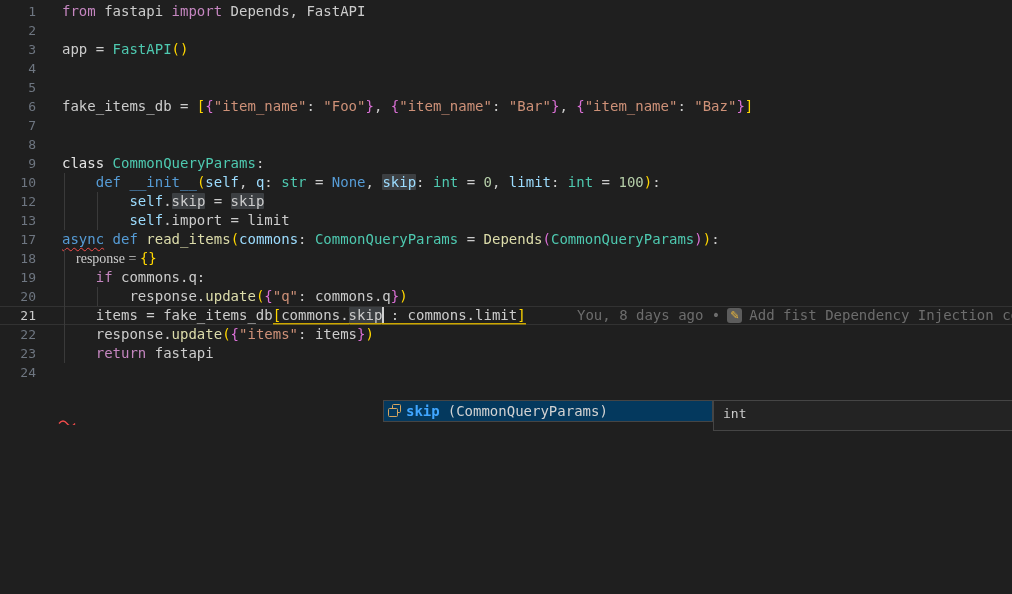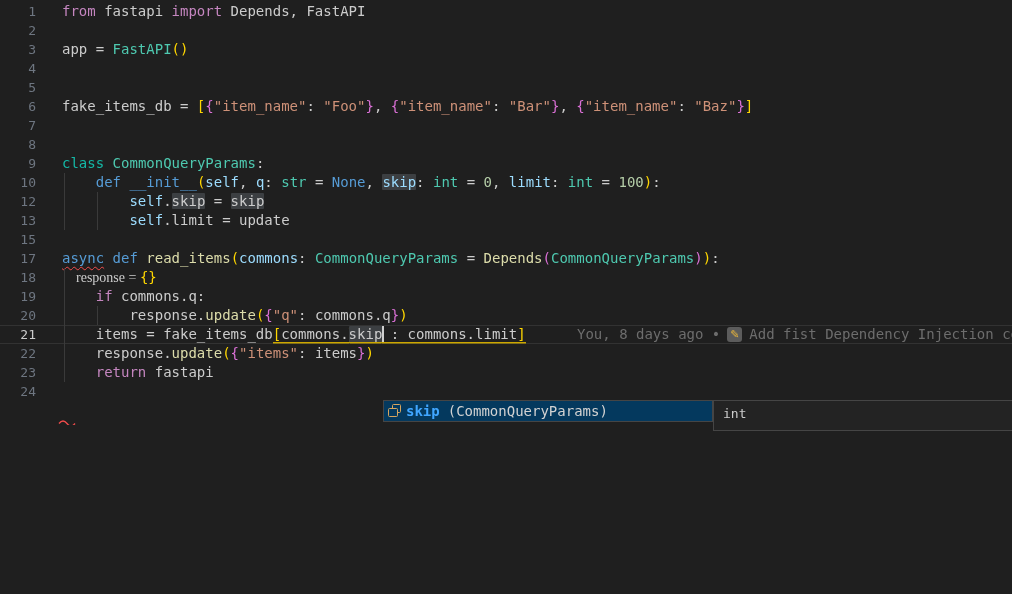--- a/index.html
+++ b/index.html
@@ -45,25 +45,24 @@
 
   <div class="editor" id="editor">
       <div class="line"><span class="ln">1</span><span class="code"><span class="seg" style="color: rgb(197, 134, 192);">from</span><span class="seg" style="color: rgb(204, 204, 204);"> fastapi </span><span class="seg" style="color: rgb(197, 134, 192);">import</span><span class="seg" style="color: rgb(204, 204, 204);"> Depends, FastAPI</span></span></div>
       <div class="line"><span class="ln">2</span><span class="code"></span></div>
       <div class="line"><span class="ln">3</span><span class="code"><span class="seg" style="color: rgb(204, 204, 204);">app = </span><span class="seg" style="color: rgb(78, 201, 176);">FastAPI</span><span class="seg" style="color: rgb(255, 215, 0);">()</span></span></div>
       <div class="line"><span class="ln">4</span><span class="code"></span></div>
       <div class="line"><span class="ln">5</span><span class="code"></span></div>
       <div class="line"><span class="ln">6</span><span class="code"><span class="seg" style="color: rgb(204, 204, 204);">fake_items_db = </span><span class="seg" style="color: rgb(255, 215, 0);">[</span><span class="seg" style="color: rgb(218, 112, 214);">{</span><span class="seg" style="color: rgb(206, 145, 120);">"item_name"</span><span class="seg" style="color: rgb(204, 204, 204);">: </span><span class="seg" style="color: rgb(206, 145, 120);">"Foo"</span><span class="seg" style="color: rgb(218, 112, 214);">}</span><span class="seg" style="color: rgb(204, 204, 204);">, </span><span class="seg" style="color: rgb(218, 112, 214);">{</span><span class="seg" style="color: rgb(206, 145, 120);">"item_name"</span><span class="seg" style="color: rgb(204, 204, 204);">: </span><span class="seg" style="color: rgb(206, 145, 120);">"Bar"</span><span class="seg" style="color: rgb(218, 112, 214);">}</span><span class="seg" style="color: rgb(204, 204, 204);">, </span><span class="seg" style="color: rgb(218, 112, 214);">{</span><span class="seg" style="color: rgb(206, 145, 120);">"item_name"</span><span class="seg" style="color: rgb(204, 204, 204);">: </span><span class="seg" style="color: rgb(206, 145, 120);">"Baz"</span><span class="seg" style="color: rgb(218, 112, 214);">}</span><span class="seg" style="color: rgb(255, 215, 0);">]</span></span></div>
       <div class="line"><span class="ln">7</span><span class="code"></span></div>
       <div class="line"><span class="ln">8</span><span class="code"></span></div>
-      <div class="line"><span class="ln">9</span><span class="code"><span class="seg" style="color: #14b8a6;">class</span><span class="seg" style="color: rgb(204, 204, 204);"> </span><span class="seg" style="color: rgb(78, 201, 176);">CommonQueryParams</span><span class="seg" style="color: rgb(204, 204, 204);">:</span></span></div>
+      <div class="line"><span class="ln">9</span><span class="code"><span class="seg" style="color: #e5e5e5;">class</span><span class="seg" style="color: rgb(204, 204, 204);"> </span><span class="seg" style="color: rgb(78, 201, 176);">CommonQueryParams</span><span class="seg" style="color: rgb(204, 204, 204);">:</span></span></div>
       <div class="line"><span class="ln">10</span><span class="code"><span class="guide g1"></span><span class="seg" style="color: rgb(204, 204, 204);">    </span><span class="seg" style="color: rgb(86, 156, 214);">def</span><span class="seg" style="color: rgb(204, 204, 204);"> </span><span class="seg" style="color: rgb(86, 156, 214);">__init__</span><span class="seg" style="color: rgb(255, 215, 0);">(</span><span class="seg" style="color: rgb(156, 220, 254);">self</span><span class="seg" style="color: rgb(204, 204, 204);">, </span><span class="seg" style="color: rgb(156, 220, 254);">q</span><span class="seg" style="color: rgb(204, 204, 204);">: </span><span class="seg" style="color: rgb(78, 201, 176);">str</span><span class="seg" style="color: rgb(204, 204, 204);"> = </span><span class="seg" style="color: rgb(86, 156, 214);">None</span><span class="seg" style="color: rgb(204, 204, 204);">, </span><span class="seg hl" style="color: rgb(156, 220, 254);">skip</span><span class="seg" style="color: rgb(204, 204, 204);">: </span><span class="seg" style="color: rgb(78, 201, 176);">int</span><span class="seg" style="color: rgb(204, 204, 204);"> = </span><span class="seg" style="color: rgb(181, 206, 168);">0</span><span class="seg" style="color: rgb(204, 204, 204);">, </span><span class="seg" style="color: rgb(156, 220, 254);">limit</span><span class="seg" style="color: rgb(204, 204, 204);">: </span><span class="seg" style="color: rgb(78, 201, 176);">int</span><span class="seg" style="color: rgb(204, 204, 204);"> = </span><span class="seg" style="color: rgb(181, 206, 168);">100</span><span class="seg" style="color: rgb(255, 215, 0);">)</span><span class="seg" style="color: rgb(204, 204, 204);">:</span></span></div>
       <div class="line"><span class="ln">12</span><span class="code"><span class="guide g1"></span><span class="guide g2"></span><span class="seg" style="color: rgb(204, 204, 204);">        </span><span class="seg" style="color: rgb(156, 220, 254);">self</span><span class="seg" style="color: rgb(204, 204, 204);">.</span><span class="seg hl" style="color: rgb(204, 204, 204);">skip</span><span class="seg" style="color: rgb(204, 204, 204);"> = </span><span class="seg hl" style="color: rgb(204, 204, 204);">skip</span></span></div>
-      <div class="line"><span class="ln">13</span><span class="code"><span class="guide g1"></span><span class="guide g2"></span><span class="seg" style="color: rgb(204, 204, 204);">        </span><span class="seg" style="color: rgb(156, 220, 254);">self</span><span class="seg" style="color: rgb(204, 204, 204);">.limit = update</span></span></div>
-      <div class="line"><span class="ln">15</span><span class="code"></span></div>
+      <div class="line"><span class="ln">13</span><span class="code"><span class="guide g1"></span><span class="guide g2"></span><span class="seg" style="color: rgb(204, 204, 204);">        </span><span class="seg" style="color: rgb(156, 220, 254);">self</span><span class="seg" style="color: rgb(204, 204, 204);">.import = limit</span></span></div>
       <div class="line"><span class="ln">17</span><span class="code"><span class="seg sq" style="color: rgb(86, 156, 214);">async</span><span class="seg" style="color: rgb(204, 204, 204);"> </span><span class="seg" style="color: rgb(86, 156, 214);">def</span><span class="seg" style="color: rgb(204, 204, 204);"> </span><span class="seg" style="color: rgb(220, 220, 170);">read_items</span><span class="seg" style="color: rgb(255, 215, 0);">(</span><span class="seg" style="color: rgb(156, 220, 254);">commons</span><span class="seg" style="color: rgb(204, 204, 204);">: </span><span class="seg" style="color: rgb(78, 201, 176);">CommonQueryParams</span><span class="seg" style="color: rgb(204, 204, 204);"> = </span><span class="seg" style="color: rgb(220, 220, 170);">Depends</span><span class="seg" style="color: rgb(218, 112, 214);">(</span><span class="seg" style="color: rgb(78, 201, 176);">CommonQueryParams</span><span class="seg" style="color: rgb(218, 112, 214);">)</span><span class="seg" style="color: rgb(255, 215, 0);">)</span><span class="seg" style="color: rgb(204, 204, 204);">:</span></span></div>
       <div class="line"><span class="ln">18</span><span class="code"><span class="guide g1"></span><span class="seg" style="color: rgb(204, 204, 204); font-family: Liberation Serif, serif;">    response = </span><span class="seg" style="color: rgb(255, 215, 0);">{}</span></span></div>
       <div class="line"><span class="ln">19</span><span class="code"><span class="guide g1"></span><span class="seg" style="color: rgb(204, 204, 204);">    </span><span class="seg" style="color: rgb(197, 134, 192);">if</span><span class="seg" style="color: rgb(204, 204, 204);"> commons.q:</span></span></div>
       <div class="line"><span class="ln">20</span><span class="code"><span class="guide g1"></span><span class="guide g2"></span><span class="seg" style="color: rgb(204, 204, 204);">        response.</span><span class="seg" style="color: rgb(220, 220, 170);">update</span><span class="seg" style="color: rgb(255, 215, 0);">(</span><span class="seg" style="color: rgb(218, 112, 214);">{</span><span class="seg" style="color: rgb(206, 145, 120);">"q"</span><span class="seg" style="color: rgb(204, 204, 204);">: commons.q</span><span class="seg" style="color: rgb(218, 112, 214);">}</span><span class="seg" style="color: rgb(255, 215, 0);">)</span></span></div>
       <div class="line current"><span class="ln">21</span><span class="code"><span class="guide g1"></span><span class="seg" style="color: rgb(204, 204, 204);">    items = fake_items_db</span><span class="seg uw" style="color: rgb(255, 215, 0);">[</span><span class="seg uw" style="color: rgb(204, 204, 204);">commons.</span><span class="seg hl uw" style="color: rgb(204, 204, 204);">skip</span><span class="seg uw" style="color: rgb(204, 204, 204);"> : commons.limit</span><span class="seg uw" style="color: rgb(255, 215, 0);">]</span><span class="caret"></span><span class="blame"><span>You, 8 days ago •</span><span class="blame-icon">✎</span><span>Add fist Dependency Injection co</span></span></span></div>
       <div class="line"><span class="ln">22</span><span class="code"><span class="guide g1"></span><span class="seg" style="color: rgb(204, 204, 204);">    response.</span><span class="seg" style="color: rgb(220, 220, 170);">update</span><span class="seg" style="color: rgb(255, 215, 0);">(</span><span class="seg" style="color: rgb(218, 112, 214);">{</span><span class="seg" style="color: rgb(206, 145, 120);">"items"</span><span class="seg" style="color: rgb(204, 204, 204);">: items</span><span class="seg" style="color: rgb(218, 112, 214);">}</span><span class="seg" style="color: rgb(255, 215, 0);">)</span></span></div>
       <div class="line"><span class="ln">23</span><span class="code"><span class="guide g1"></span><span class="seg" style="color: rgb(204, 204, 204);">    </span><span class="seg" style="color: rgb(197, 134, 192);">return</span><span class="seg" style="color: rgb(204, 204, 204);"> fastapi</span></span></div>
       <div class="line"><span class="ln">24</span><span class="code"></span></div>
     </div>
 

